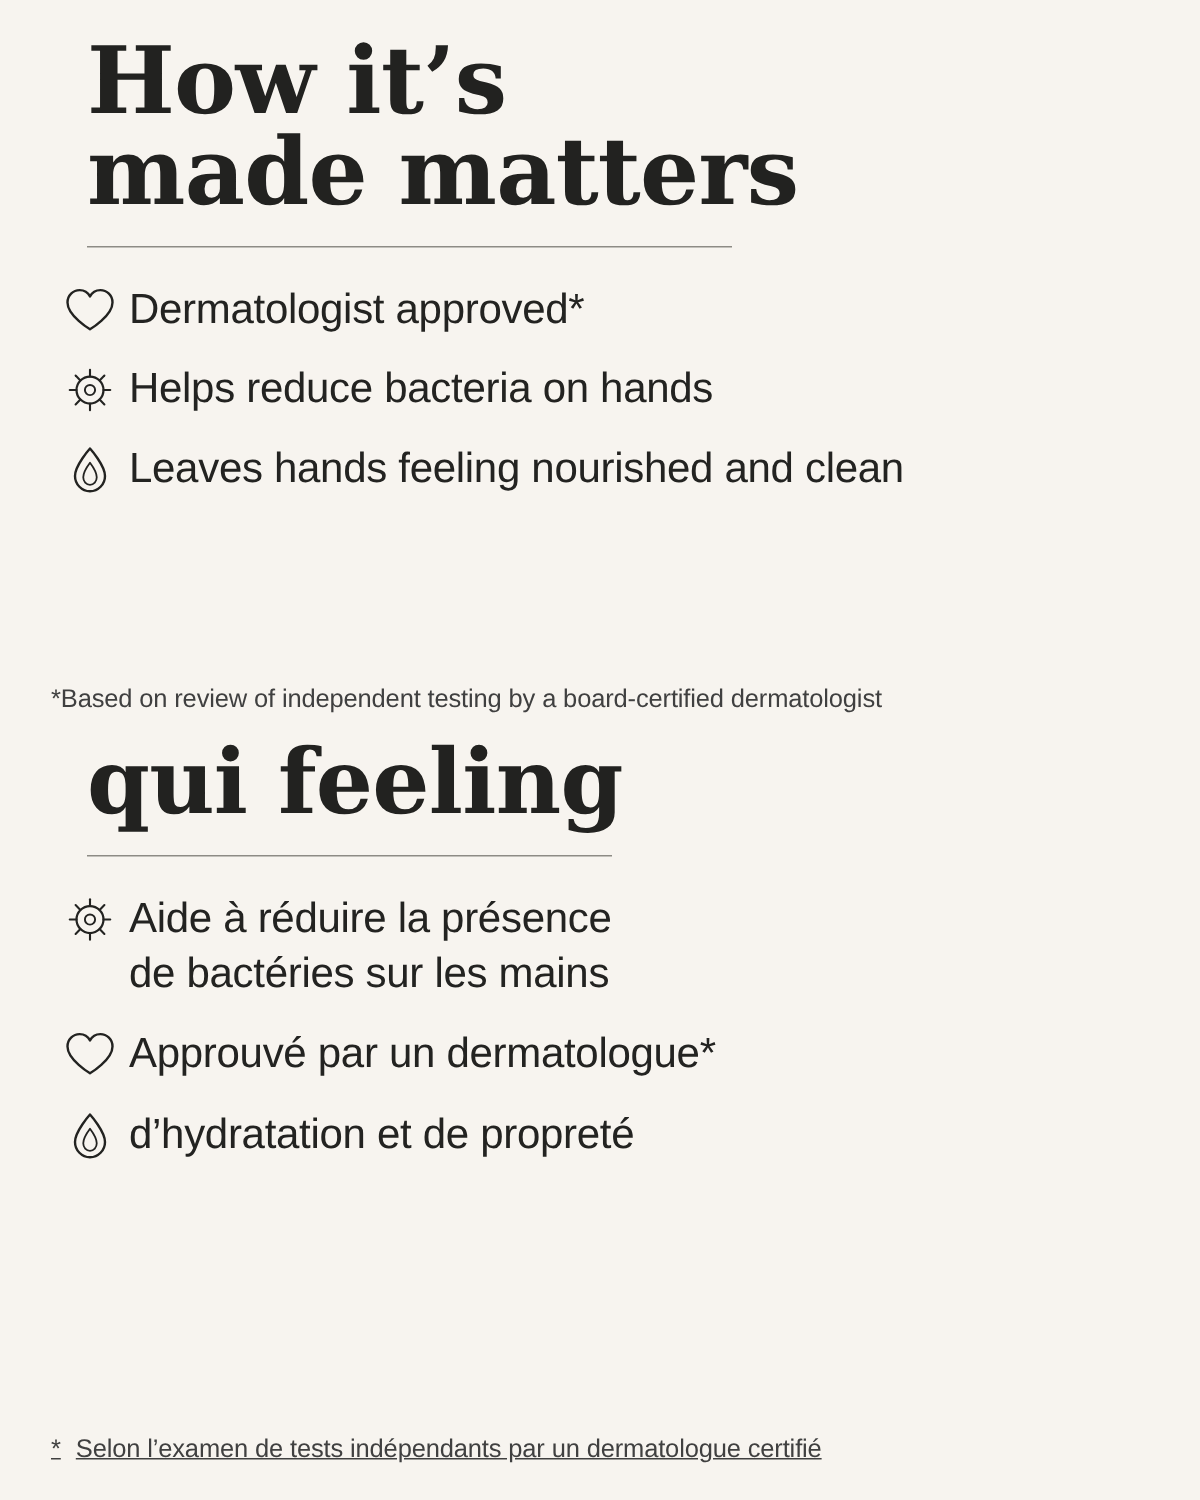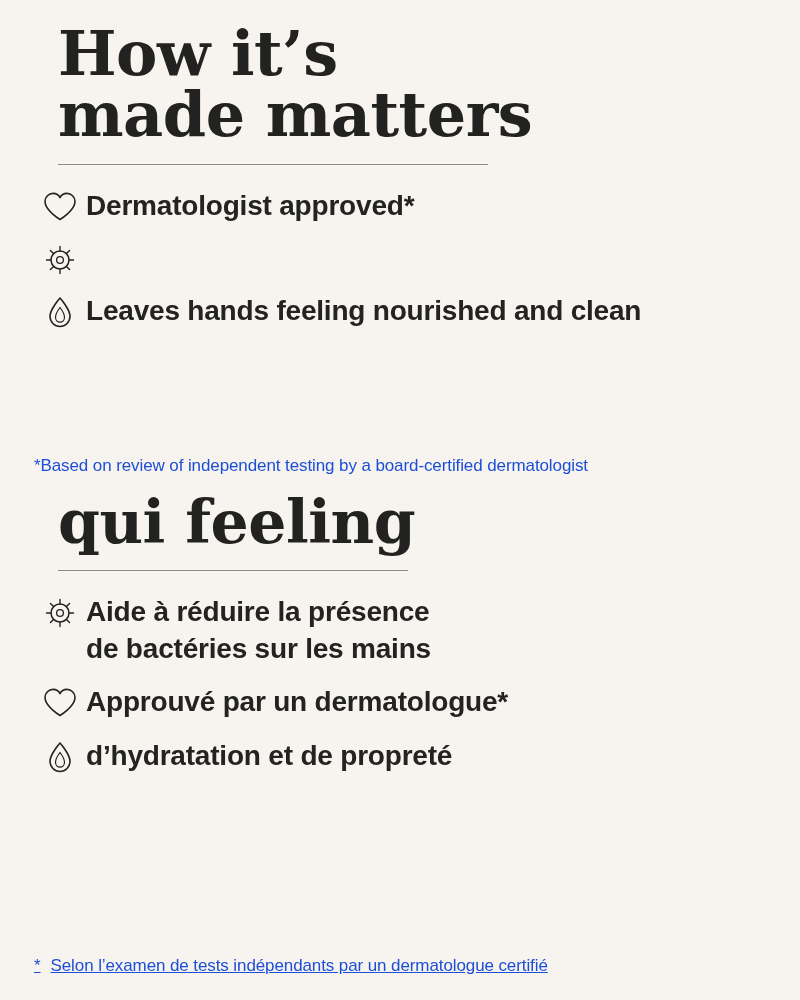--- a/index.html
+++ b/index.html
@@ -58,21 +58,20 @@
     margin-top: 18px;
   }
   .rule-en { width: 430px; margin-left: 24px; }
   .rule-fr { width: 350px; margin-left: 24px; }
 
   
   .bullets {
     list-style: none;
     margin: 14px 0 0 0;
     padding: 0;
-    font-weight: bold;
   }
   .bullet {
     display: flex;
     align-items: flex-start;
     margin: 0 0 6px 0;
     padding: 8px 0 2px 0;
   }
   .bullet-icon {
     flex: 0 0 auto;
     width: 52px;
@@ -86,21 +85,21 @@
     line-height: 1.33;
     color: #232321;
     letter-spacing: -0.2px;
   }
   .bullet-text .l2 { display: block; }
 
   
   .footnote {
     position: absolute;
     font-size: 17px;
-    color: #1d4ed8;
+    color: #404040;
     letter-spacing: -0.1px;
   }
   .footnote-en {
     top: 456px;
     left: 34px;
   }
   .footnote-fr {
     top: 956px;
     left: 34px;
     text-decoration: underline;
@@ -146,20 +145,23 @@
               <path d="M16 25v4.5"></path>
               <path d="M7 16H2.5"></path>
               <path d="M25 16h4.5"></path>
               <path d="M9.6 9.6L6.4 6.4"></path>
               <path d="M22.4 22.4l3.2 3.2"></path>
               <path d="M22.4 9.6l3.2-3.2"></path>
               <path d="M9.6 22.4l-3.2 3.2"></path>
             </g>
           </svg>
         </span>
+        <span class="bullet-text">
+          <span>Helps reduce bacteria on hands</span>
+        </span>
       </li>
 
       <li class="bullet">
         <span class="bullet-icon">
           <svg width="26" height="34" viewBox="0 0 26 34" fill="none" aria-hidden="true">
             <path d="M13 2C13 2 3 13.2 3 20.3C3 25.9 7.5 30.5 13 30.5C18.5 30.5 23 25.9 23 20.3C23 13.2 13 2 13 2Z" stroke="#232321" stroke-width="1.6" stroke-linejoin="round"></path>
             <path d="M13 11.5C13 11.5 8.5 17.5 8.5 21.2C8.5 24 10.5 26.2 13 26.2C15.5 26.2 17.5 24 17.5 21.2C17.5 17.5 13 11.5 13 11.5Z" stroke="#232321" stroke-width="1.2" stroke-linejoin="round"></path>
           </svg>
         </span>
         <span class="bullet-text">

